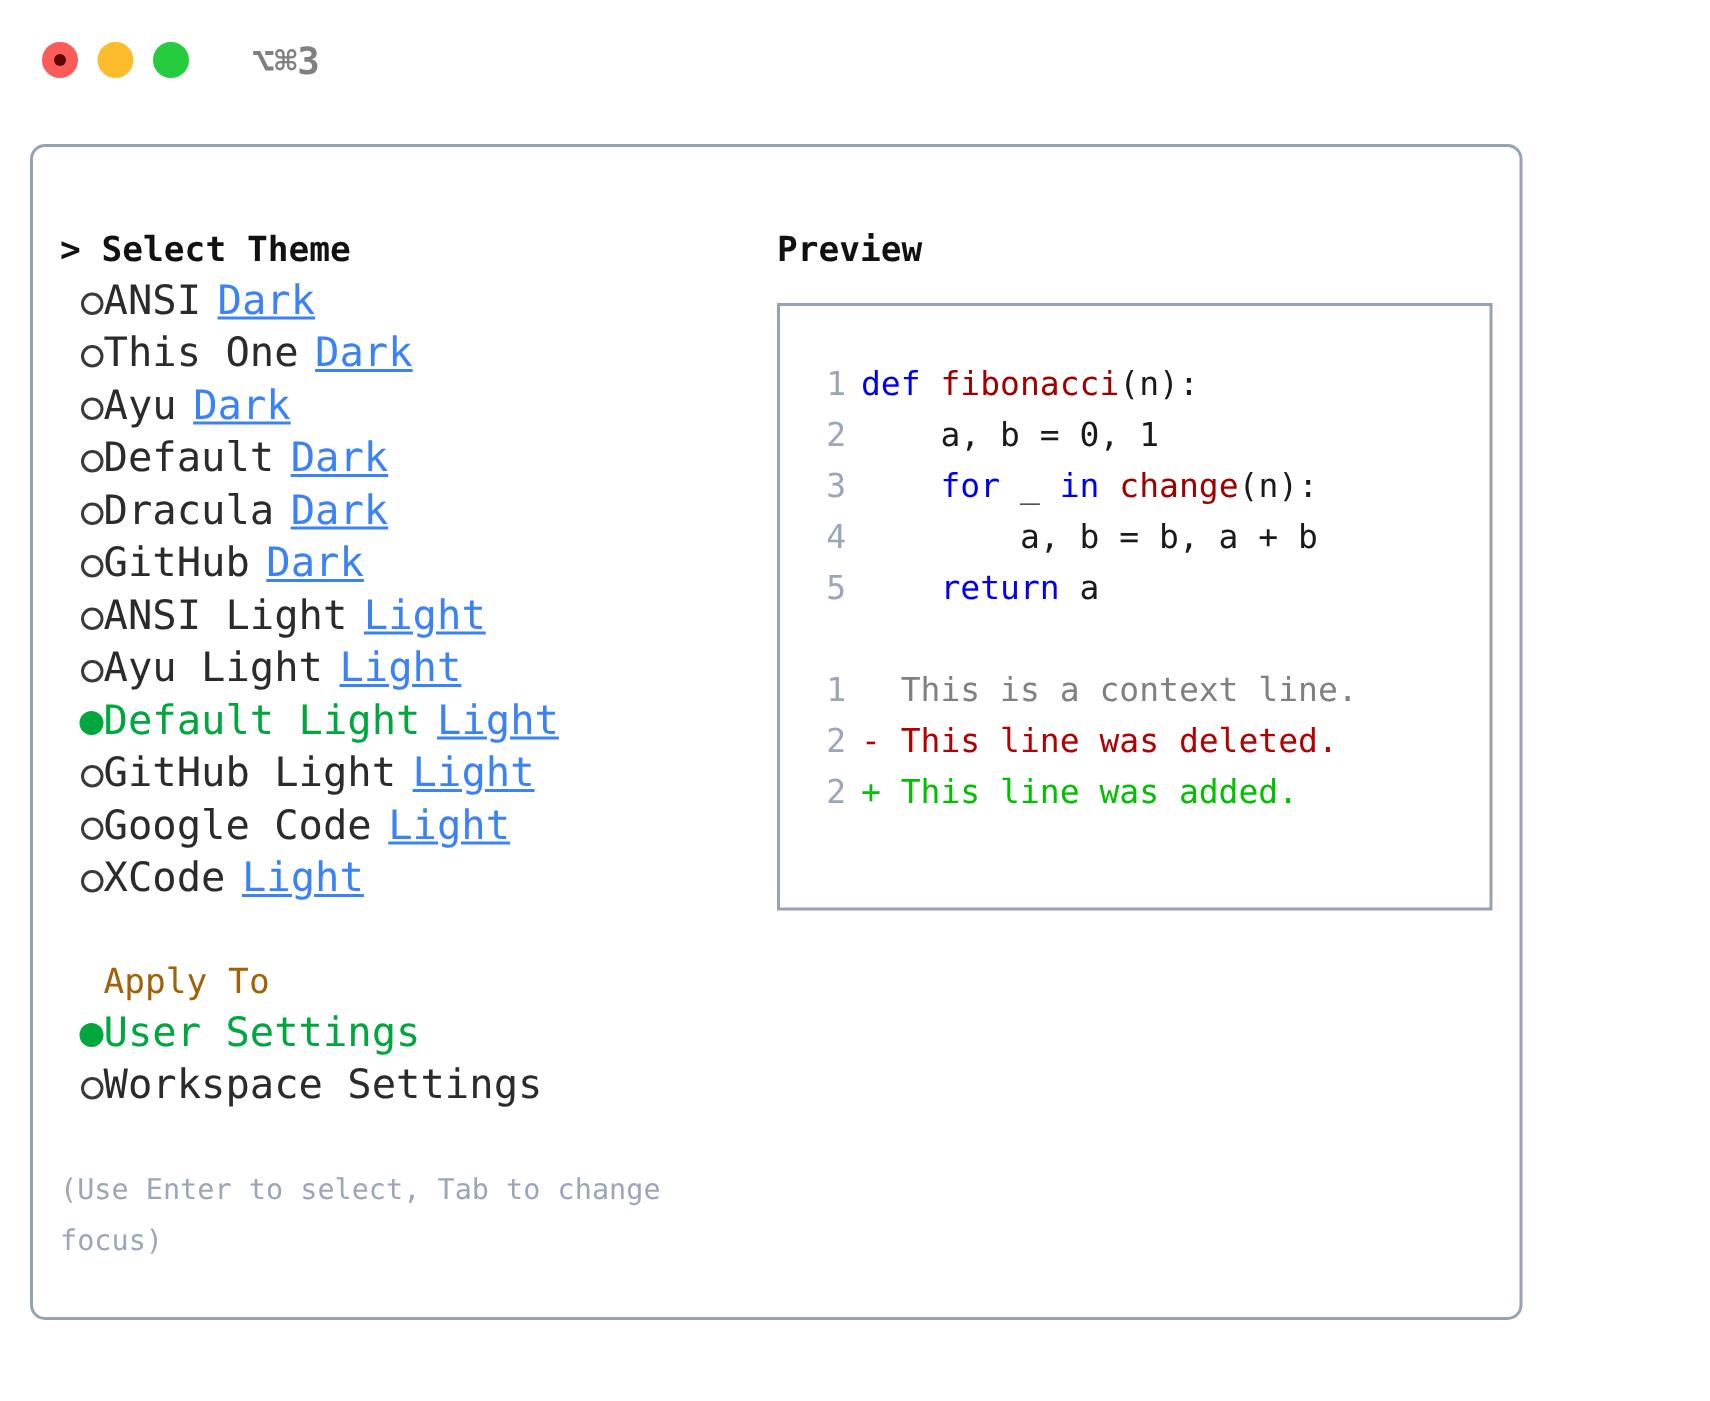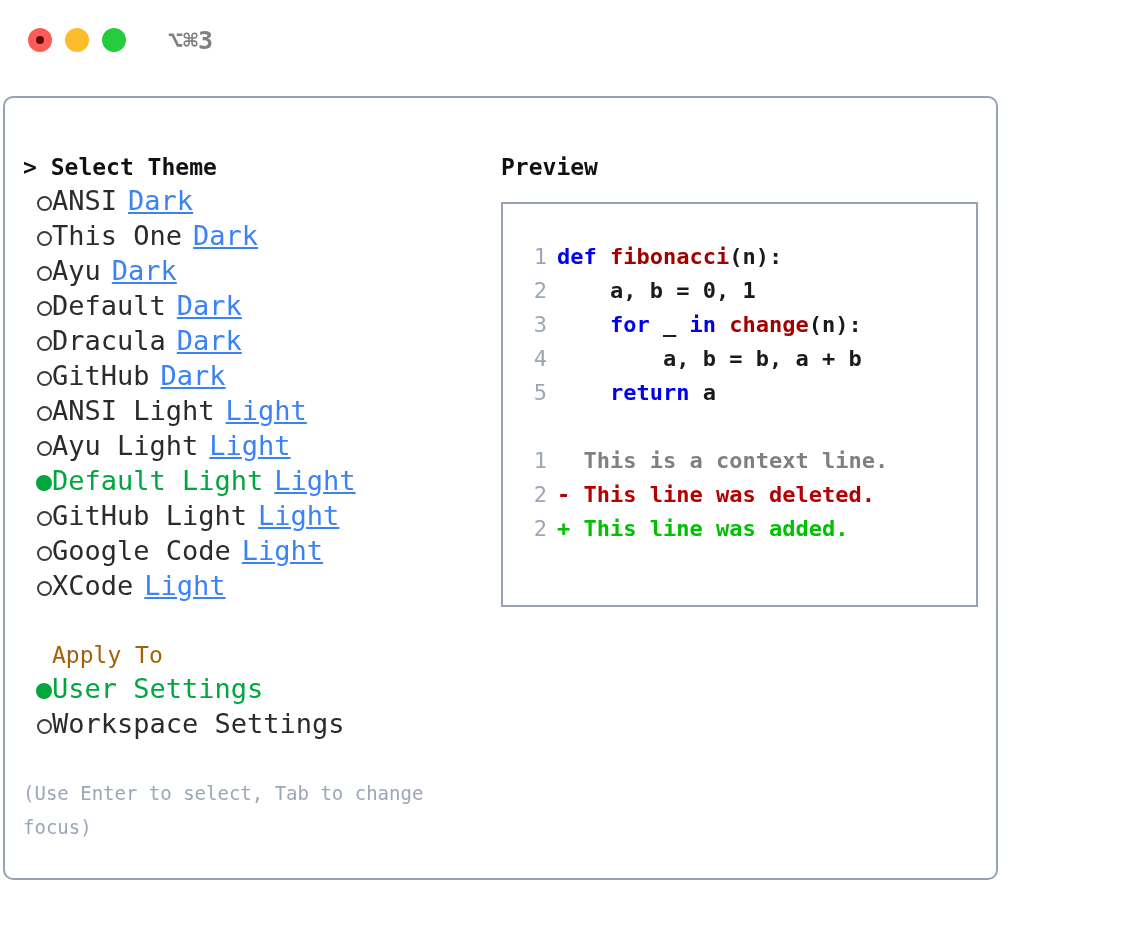--- a/index.html
+++ b/index.html
@@ -63,21 +63,21 @@
     font-size: 25px;
     font-weight: bold;
     color: #808080;
     letter-spacing: 0px;
     line-height: 1;
   }
 
   
   .panel {
     position: absolute;
-    left: 3px;
+    left: 20px;
     top: 96px;
     width: 995px;
     height: 784px;
     border: 2px solid #97a3b4;
     border-radius: 10px;
     background: #ffffff;
   }
 
   .panel-inner {
     position: absolute;
@@ -202,21 +202,21 @@
 
   .lineno {
     display: inline-block;
     width: 30px;
     flex: 0 0 30px;
     text-align: right;
     color: #9ba6b8;
     padding-right: 0;
   }
 
-  .code-text { padding-left: 10px; white-space: pre; font-weight: bold; }
+  .code-text { padding-left: 10px; white-space: pre; }
 
   .tok-kw   { color: #0000ee; }
   .tok-fn   { color: #a00000; }
   .tok-plain{ color: #1a1a1a; }
 
   .diff-gap { height: 34px; }
 
   .diff-ctx { color: #808080; }
   .diff-del { color: #b30000; }
   .diff-add { color: #00c000; }

